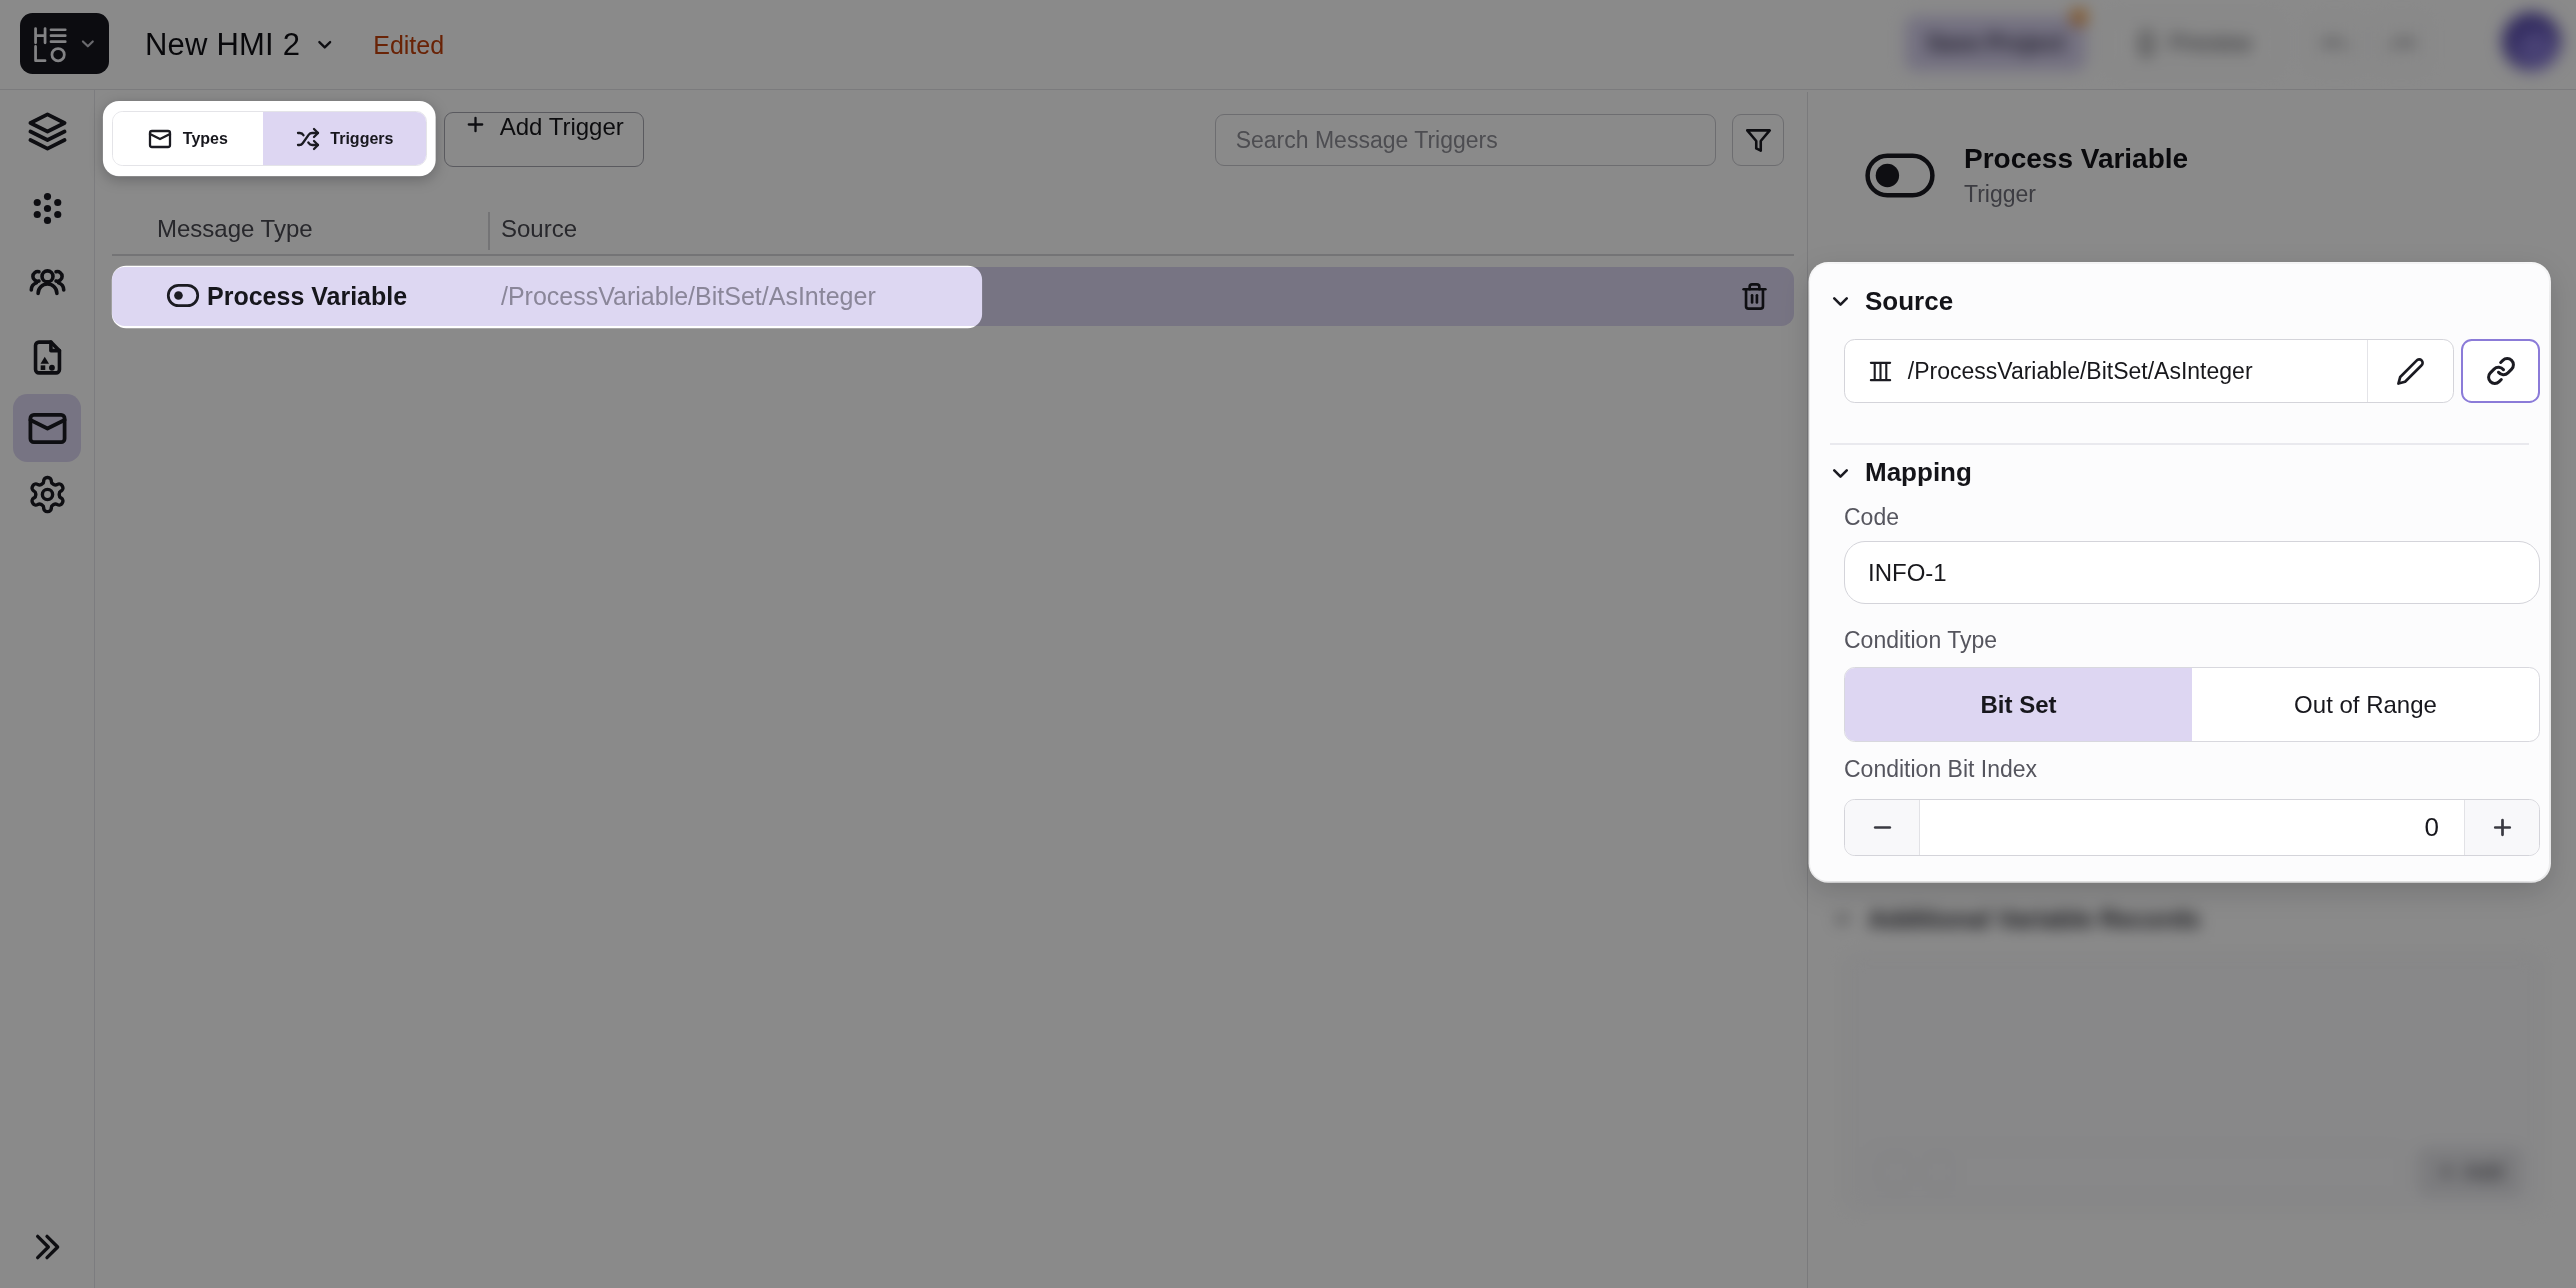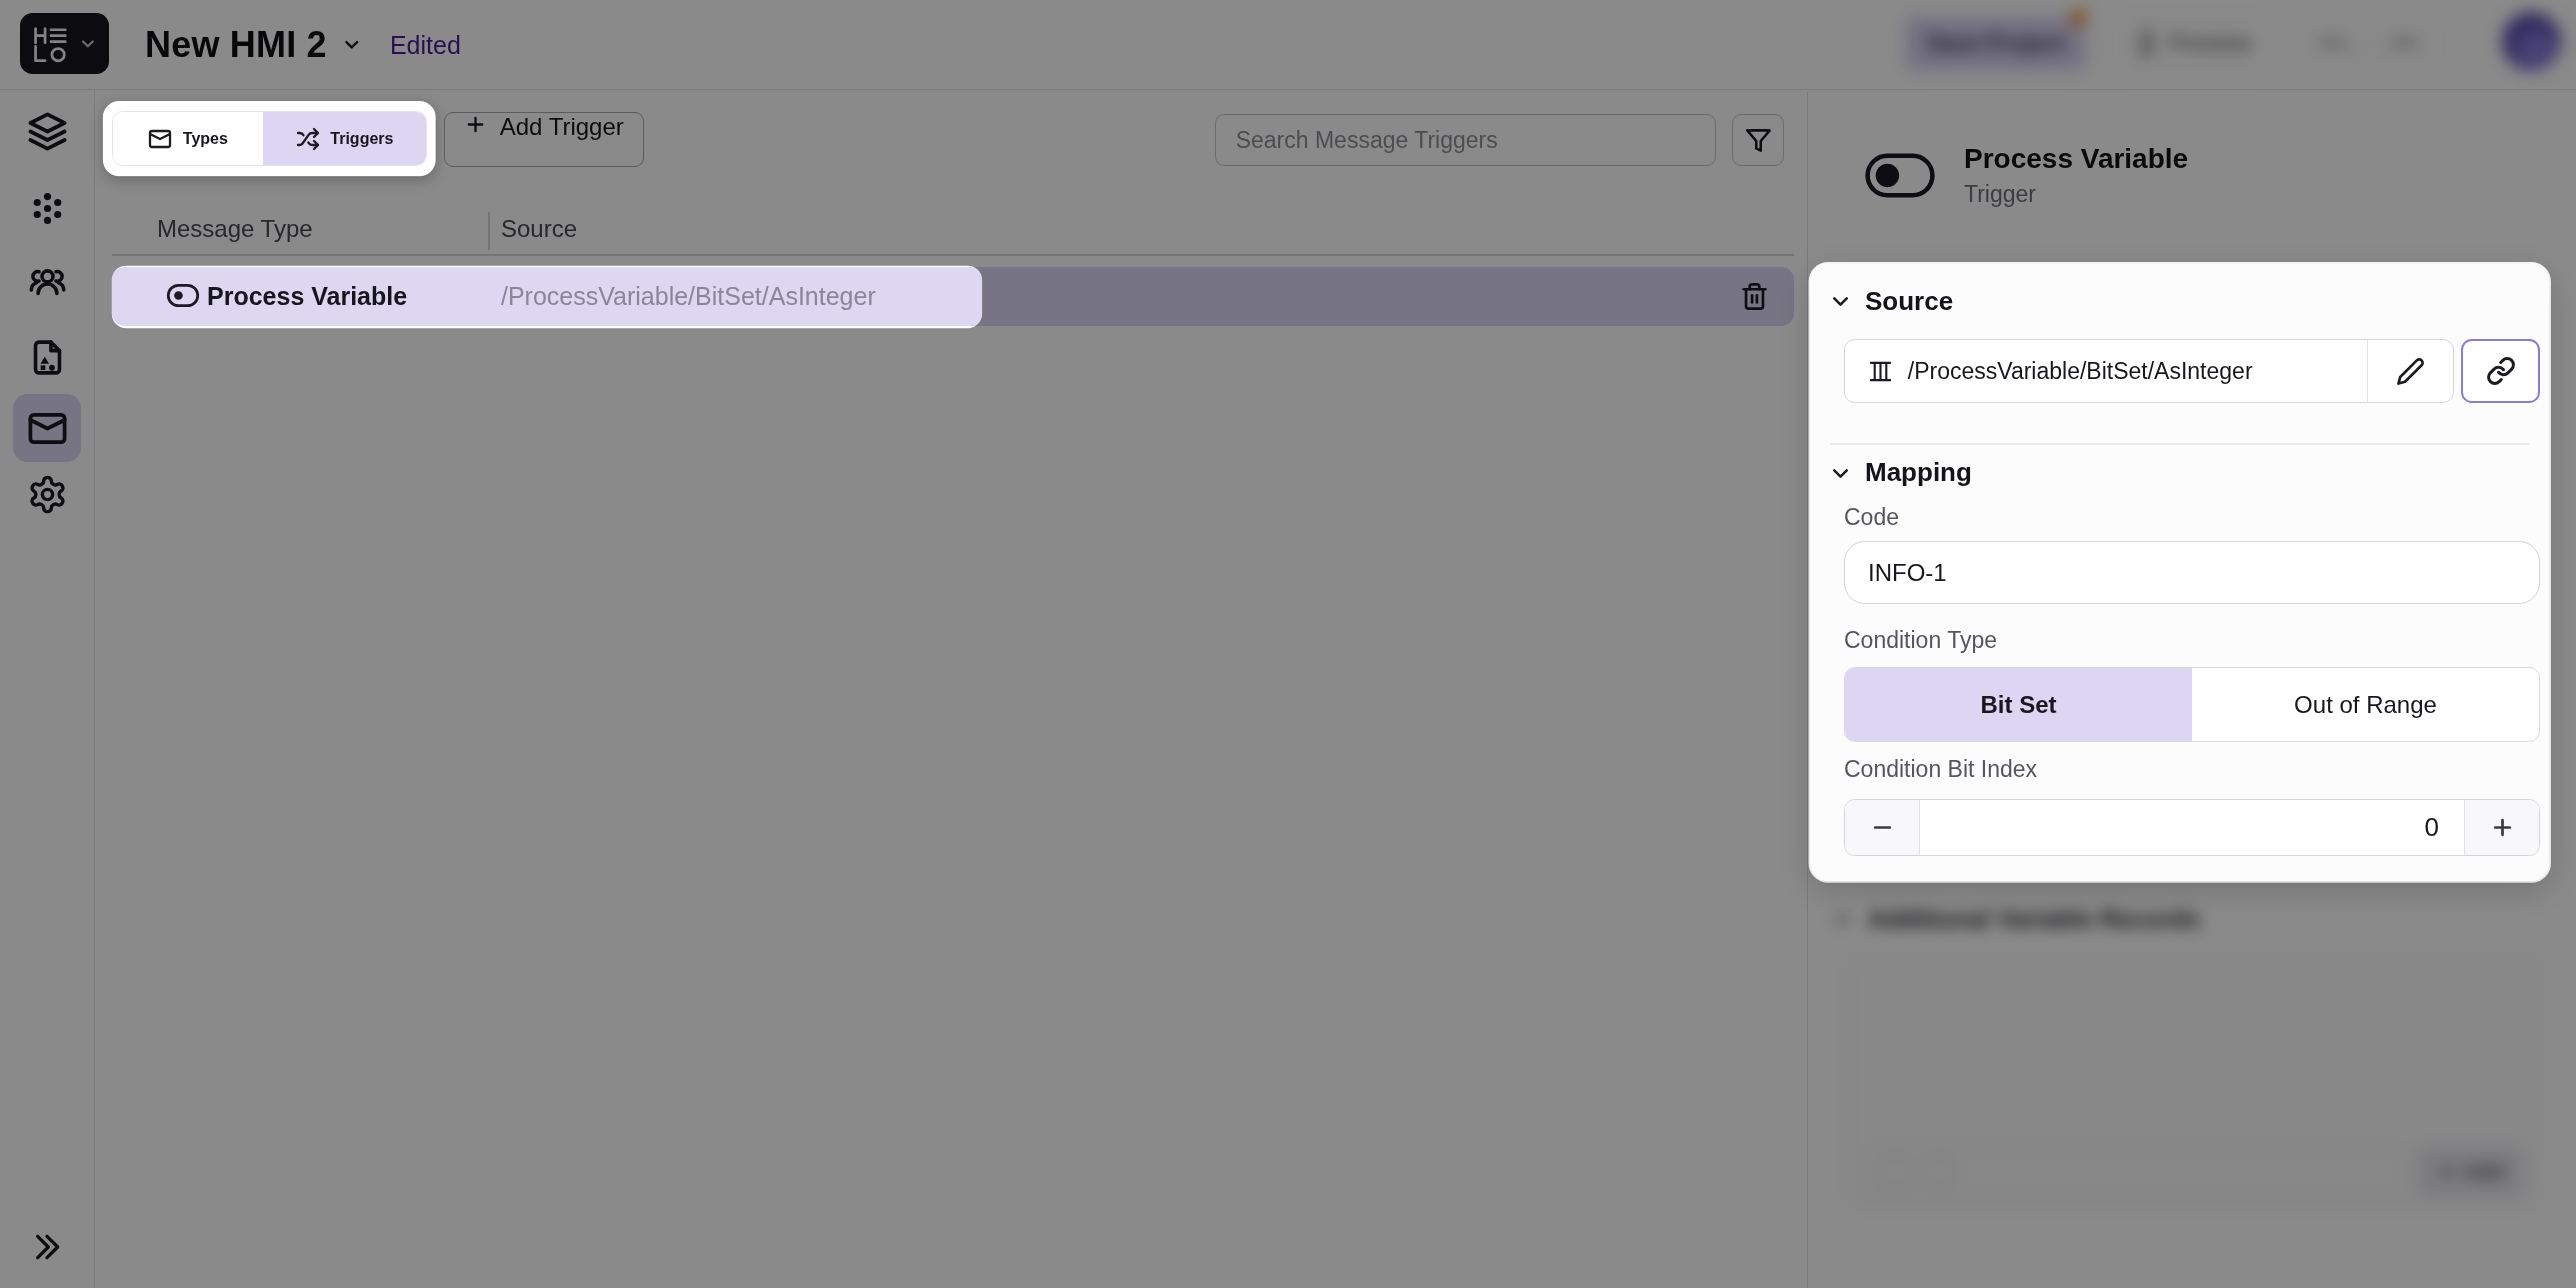--- a/index.html
+++ b/index.html
@@ -7,22 +7,22 @@
     font-family:"Liberation Sans","DejaVu Sans",sans-serif; color:#18181C; }
   svg { display:block; }
   .ic { stroke:#1B1B22; fill:none; stroke-width:2; stroke-linecap:round; stroke-linejoin:round; }
   .icf { fill:#1B1B22; stroke:none; }
 
   
   .topbar { position:absolute; left:0; top:0; width:2576px; height:90px; background:#fff; border-bottom:1.8px solid #E3E3E7; }
   .logo-btn { position:absolute; left:19.7px; top:13.4px; width:89px; height:61px; background:#17171F; border-radius:12.5px;
     display:flex; align-items:center; justify-content:space-between; padding:0 10.7px 0 12.5px; cursor:pointer; }
   .titlewrap { position:absolute; left:145px; top:0; height:90px; display:flex; align-items:center; gap:14.3px; }
-  .doc-title { font-size:36px; font-weight:700; color:#101015; letter-spacing:0.2px; }
-  .edited { font-size:25px; color:#4c1d95; margin-left:13px; }
+  .doc-title { font-size:31px; font-weight:400; color:#101015; letter-spacing:0.2px; }
+  .edited { font-size:25px; color:#c2410c; margin-left:23px; }
 
   .topbar-right { position:absolute; left:1869px; top:0; width:707px; height:90px; filter:blur(8px); }
   .save-btn { position:absolute; left:36px; top:16px; width:181px; height:55px; background:#D7D1EF; border-radius:10.7px;
     display:flex; align-items:center; justify-content:center; font-size:23px; font-weight:600; color:#35304B; }
   .notif-dot { position:absolute; left:202px; top:9px; width:16px; height:16px; border-radius:50%; background:#F08A1D; }
   .preview-btn { position:absolute; left:236px; top:16px; width:175px; height:55px; background:#fff; border:1.8px solid #DBDBE0;
     border-radius:10.7px; display:flex; align-items:center; justify-content:center; gap:10.7px; font-size:23px; color:#3F3F48; }
   .sq-btn { position:absolute; top:18px; width:52px; height:52px; border:1.8px solid #DBDBE0; border-radius:9px; background:#fff;
     display:flex; align-items:center; justify-content:center; }
   .avatar { position:absolute; left:633px; top:11.6px; width:59px; height:59px; border-radius:50%; background:#5C4FB0; overflow:hidden; }

